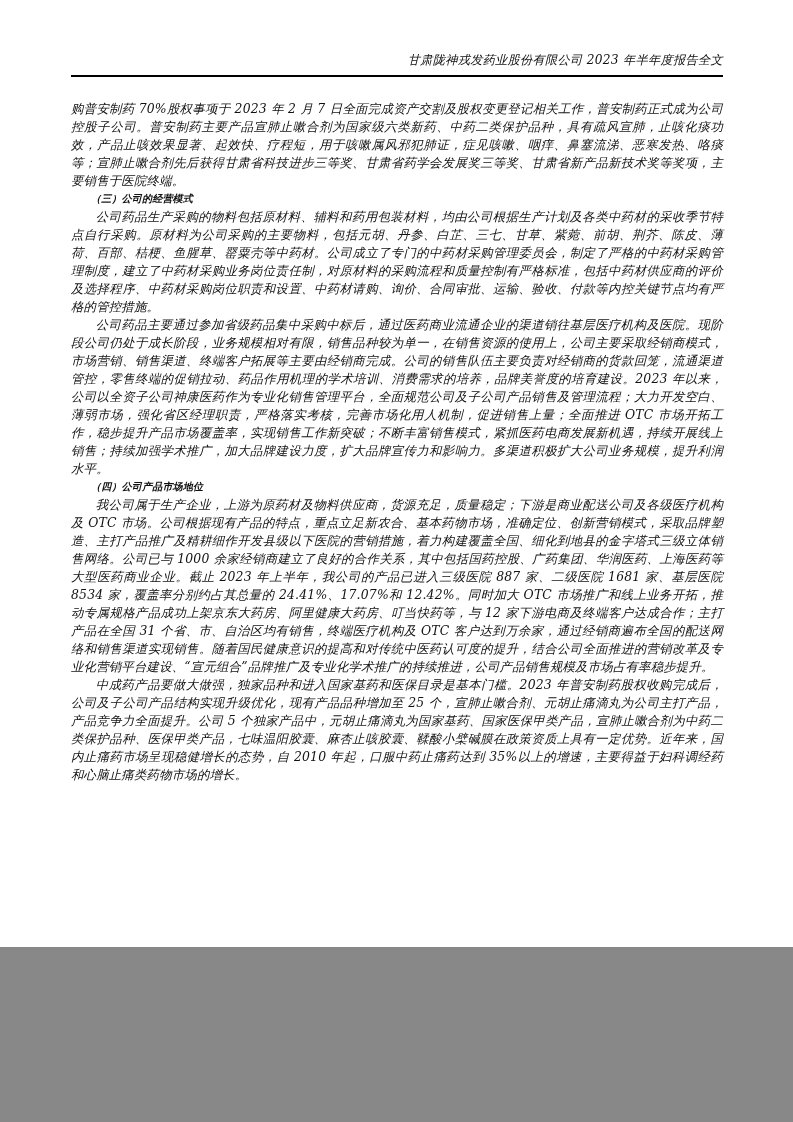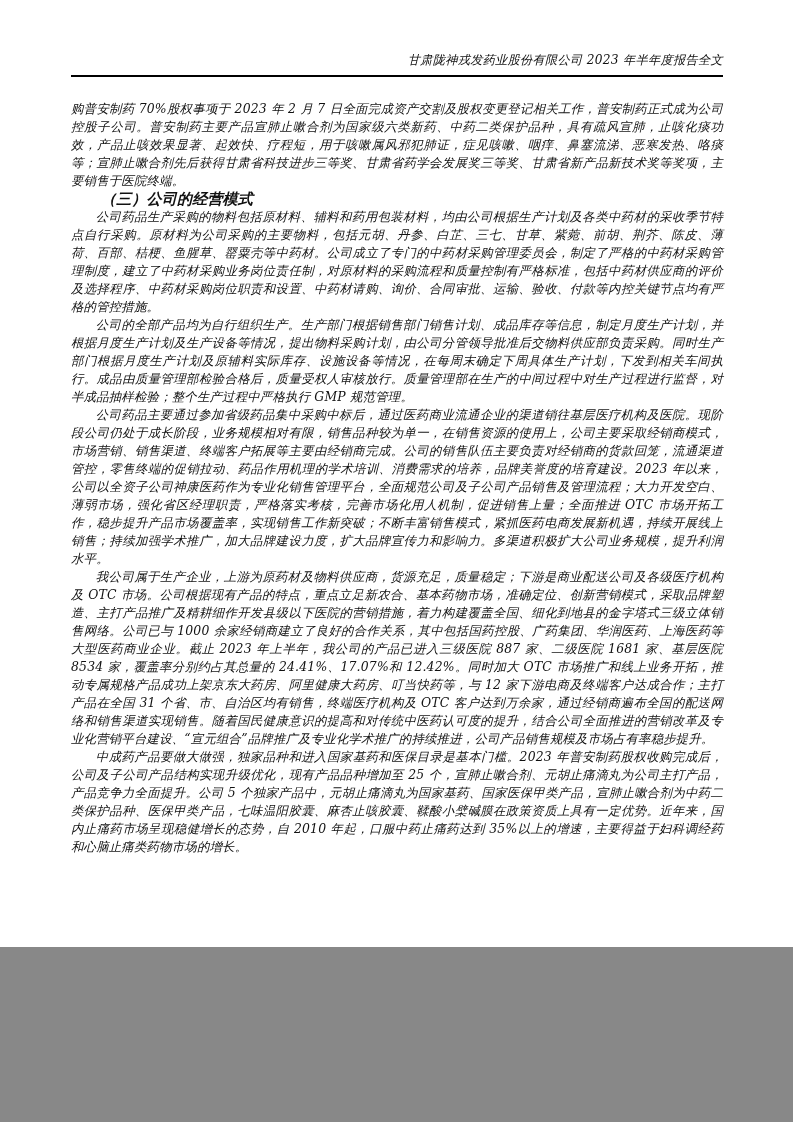--- a/index.html
+++ b/index.html
@@ -45,21 +45,21 @@
     margin: 0;
     text-indent: 2em;
   }
   .para.no-indent {
     text-indent: 0;
   }
   .heading {
     margin: 0;
     text-indent: 2em;
     font-weight: bold;
-    font-size: 15px;
+    font-size: 10px;
     font-family: "DejaVu Sans", "Liberation Sans", sans-serif;
     letter-spacing: 0.2px;
   }
   .page-number {
     position: absolute;
     right: 76px;
     top: 1037px;
     font-size: 12px;
     color: #222222;
   }
@@ -72,24 +72,24 @@
   <div class="header">甘肃陇神戎发药业股份有限公司 2023 年半年度报告全文</div>
 
   <div class="content">
     <p class="para no-indent">购普安制药 70%股权事项于 2023 年 2 月 7 日全面完成资产交割及股权变更登记相关工作，普安制药正式成为公司控股子公司。普安制药主要产品宣肺止嗽合剂为国家级六类新药、中药二类保护品种，具有疏风宣肺，止咳化痰功效，产品止咳效果显著、起效快、疗程短，用于咳嗽属风邪犯肺证，症见咳嗽、咽痒、鼻塞流涕、恶寒发热、咯痰等；宣肺止嗽合剂先后获得甘肃省科技进步三等奖、甘肃省药学会发展奖三等奖、甘肃省新产品新技术奖等奖项，主要销售于医院终端。</p>
 
     <h3 class="heading">（三）公司的经营模式</h3>
 
 
     <p class="para">公司药品生产采购的物料包括原材料、辅料和药用包装材料，均由公司根据生产计划及各类中药材的采收季节特点自行采购。原材料为公司采购的主要物料，包括元胡、丹参、白芷、三七、甘草、紫菀、前胡、荆芥、陈皮、薄荷、百部、桔梗、鱼腥草、罂粟壳等中药材。公司成立了专门的中药材采购管理委员会，制定了严格的中药材采购管理制度，建立了中药材采购业务岗位责任制，对原材料的采购流程和质量控制有严格标准，包括中药材供应商的评价及选择程序、中药材采购岗位职责和设置、中药材请购、询价、合同审批、运输、验收、付款等内控关键节点均有严格的管控措施。</p>
 
-    <p class="para">公司的全部产品均为自行组织生产。生产部门根据销售部门销售计划、成品库存等信息，制定月度生产计划，并根据月度生产计划及生产设备等情况，提出物料采购计划，由公司分管领导批准后交物料供应部负责采购。同时生产部门根据月度生产计划及原辅料实际库存、设施设备等情况，在每周末确定下周具体生产计划，下发到相关车间执行。成品由质量管理部检验合格后，质量受权人审核放行。质量管理部在生产的中间过程中对生产过程进行监督，对半成品抽样检验；整个生产过程中严格执行 GMP 规范管理。</p>
 
     <p class="para">公司药品主要通过参加省级药品集中采购中标后，通过医药商业流通企业的渠道销往基层医疗机构及医院。现阶段公司仍处于成长阶段，业务规模相对有限，销售品种较为单一，在销售资源的使用上，公司主要采取经销商模式，市场营销、销售渠道、终端客户拓展等主要由经销商完成。公司的销售队伍主要负责对经销商的货款回笼，流通渠道管控，零售终端的促销拉动、药品作用机理的学术培训、消费需求的培养，品牌美誉度的培育建设。2023 年以来，公司以全资子公司神康医药作为专业化销售管理平台，全面规范公司及子公司产品销售及管理流程；大力开发空白、薄弱市场，强化省区经理职责，严格落实考核，完善市场化用人机制，促进销售上量；全面推进 OTC 市场开拓工作，稳步提升产品市场覆盖率，实现销售工作新突破；不断丰富销售模式，紧抓医药电商发展新机遇，持续开展线上销售；持续加强学术推广，加大品牌建设力度，扩大品牌宣传力和影响力。多渠道积极扩大公司业务规模，提升利润水平。</p>
 
+    <h3 class="heading">（四）公司产品市场地位</h3>
 
     <p class="para">我公司属于生产企业，上游为原药材及物料供应商，货源充足，质量稳定；下游是商业配送公司及各级医疗机构及 OTC 市场。公司根据现有产品的特点，重点立足新农合、基本药物市场，准确定位、创新营销模式，采取品牌塑造、主打产品推广及精耕细作开发县级以下医院的营销措施，着力构建覆盖全国、细化到地县的金字塔式三级立体销售网络。公司已与 1000 余家经销商建立了良好的合作关系，其中包括国药控股、广药集团、华润医药、上海医药等大型医药商业企业。截止 2023 年上半年，我公司的产品已进入三级医院 887 家、二级医院 1681 家、基层医院 8534 家，覆盖率分别约占其总量的 24.41%、17.07%和 12.42%。同时加大 OTC 市场推广和线上业务开拓，推动专属规格产品成功上架京东大药房、阿里健康大药房、叮当快药等，与 12 家下游电商及终端客户达成合作；主打产品在全国 31 个省、市、自治区均有销售，终端医疗机构及 OTC 客户达到万余家，通过经销商遍布全国的配送网络和销售渠道实现销售。随着国民健康意识的提高和对传统中医药认可度的提升，结合公司全面推进的营销改革及专业化营销平台建设、“宣元组合”品牌推广及专业化学术推广的持续推进，公司产品销售规模及市场占有率稳步提升。</p>
 
 
     <p class="para">中成药产品要做大做强，独家品种和进入国家基药和医保目录是基本门槛。2023 年普安制药股权收购完成后，公司及子公司产品结构实现升级优化，现有产品品种增加至 25 个，宣肺止嗽合剂、元胡止痛滴丸为公司主打产品，产品竞争力全面提升。公司 5 个独家产品中，元胡止痛滴丸为国家基药、国家医保甲类产品，宣肺止嗽合剂为中药二类保护品种、医保甲类产品，七味温阳胶囊、麻杏止咳胶囊、鞣酸小檗碱膜在政策资质上具有一定优势。近年来，国内止痛药市场呈现稳健增长的态势，自 2010 年起，口服中药止痛药达到 35%以上的增速，主要得益于妇科调经药和心脑止痛类药物市场的增长。</p>
   </div>
 
   <div class="page-number">10</div>
 
 </div>

